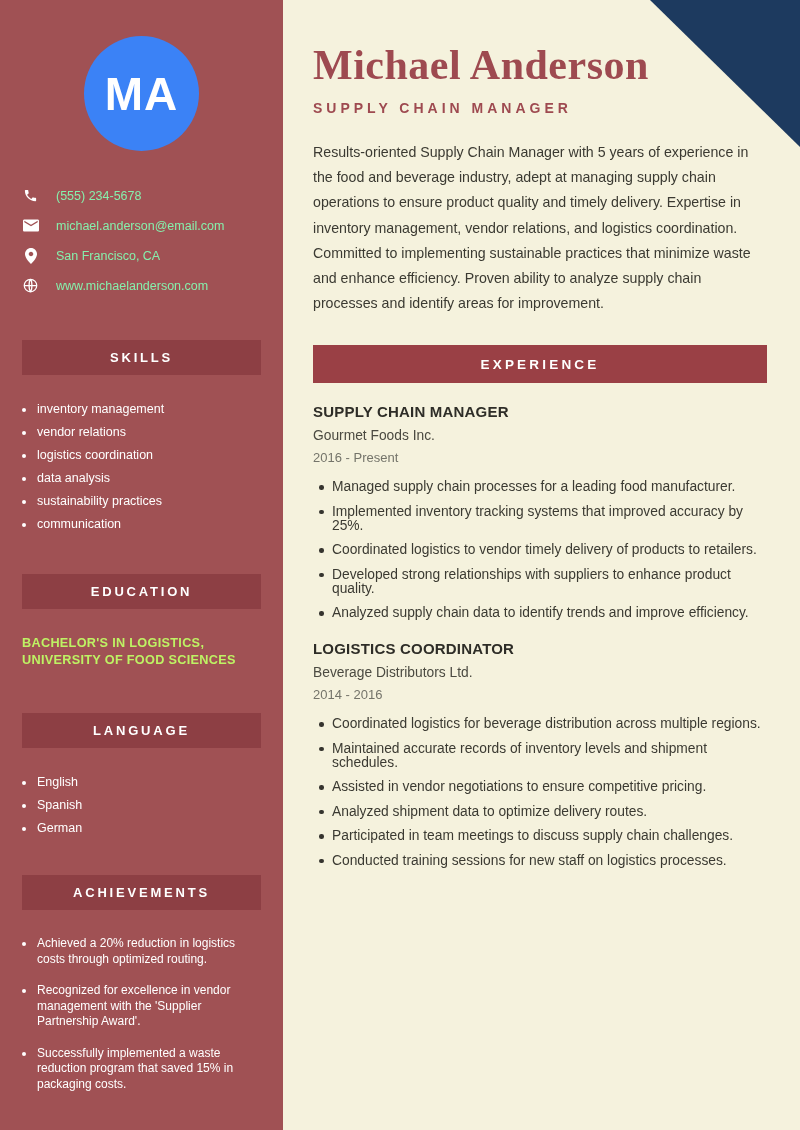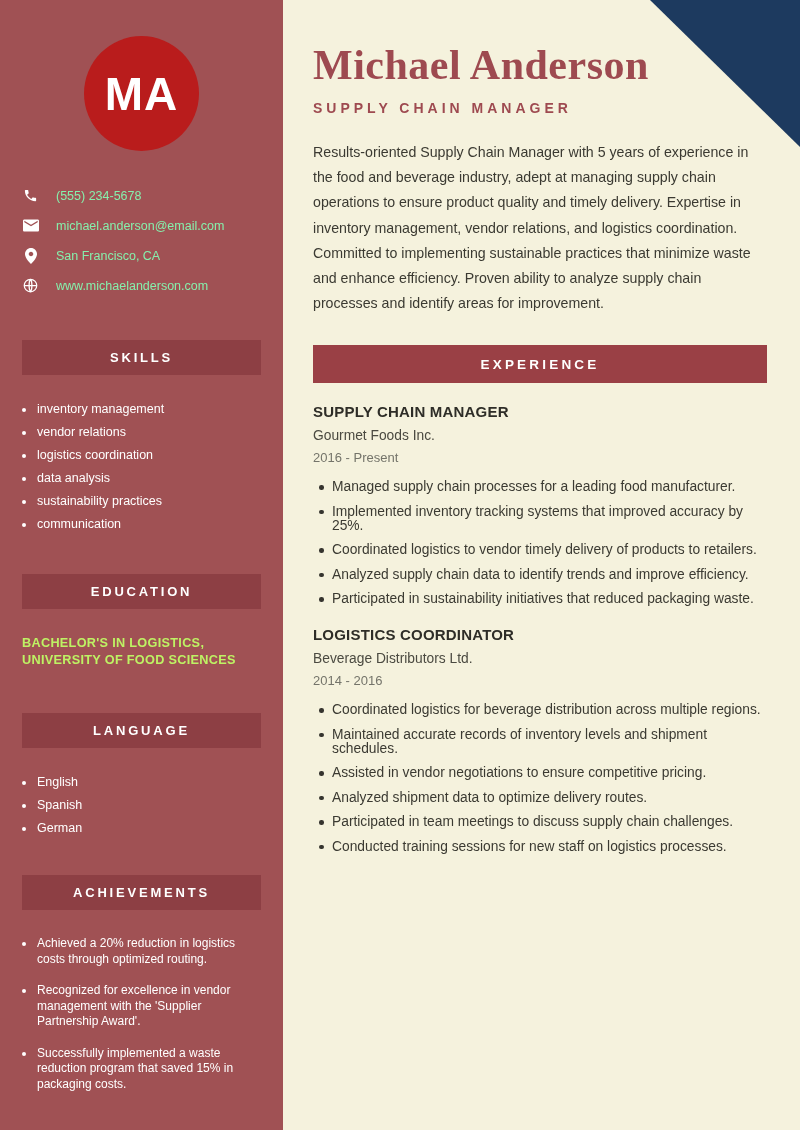--- a/index.html
+++ b/index.html
@@ -23,21 +23,21 @@
   .sidebar {
     position:absolute; left:0; top:0;
     width:283px; height:1130px;
     background:#a05154;
     color:#ffffff;
     z-index:2;
   }
   .avatar {
     width:115px; height:115px;
     border-radius:50%;
-    background:#b91c1c;
+    background:#3b82f6;
     margin:36px auto 0 auto;
     display:flex; align-items:center; justify-content:center;
   }
   .avatar span {
     color:#fff; font-size:46px; font-weight:700; letter-spacing:1px;
   }
   .contact { margin:37px 0 0 22px; }
   .contact-row { display:flex; align-items:center; margin-bottom:15px; }
   .contact-row .cicon { width:17px; height:15px; flex:0 0 17px; display:flex; align-items:center; justify-content:center; }
   .contact-row .ctext { margin-left:17px; font-size:12.5px; color:#86efac; }
@@ -252,22 +252,22 @@
   </div>
 
   <section class="job">
     <div class="job-title">SUPPLY CHAIN MANAGER</div>
     <div class="job-company">Gourmet Foods Inc.</div>
     <div class="job-dates">2016 - Present</div>
     <ul class="job-bullets">
       <li>Managed supply chain processes for a leading food manufacturer.</li>
       <li>Implemented inventory tracking systems that improved accuracy by 25%.</li>
       <li>Coordinated logistics to vendor timely delivery of products to retailers.</li>
+      <li>Developed strong relationships with suppliers to enhance product quality.</li>
       <li>Analyzed supply chain data to identify trends and improve efficiency.</li>
-      <li>Participated in sustainability initiatives that reduced packaging waste.</li>
     </ul>
   </section>
 
   <section class="job">
     <div class="job-title">LOGISTICS COORDINATOR</div>
     <div class="job-company">Beverage Distributors Ltd.</div>
     <div class="job-dates">2014 - 2016</div>
     <ul class="job-bullets">
       <li>Coordinated logistics for beverage distribution across multiple regions.</li>
       <li>Maintained accurate records of inventory levels and shipment schedules.</li>

